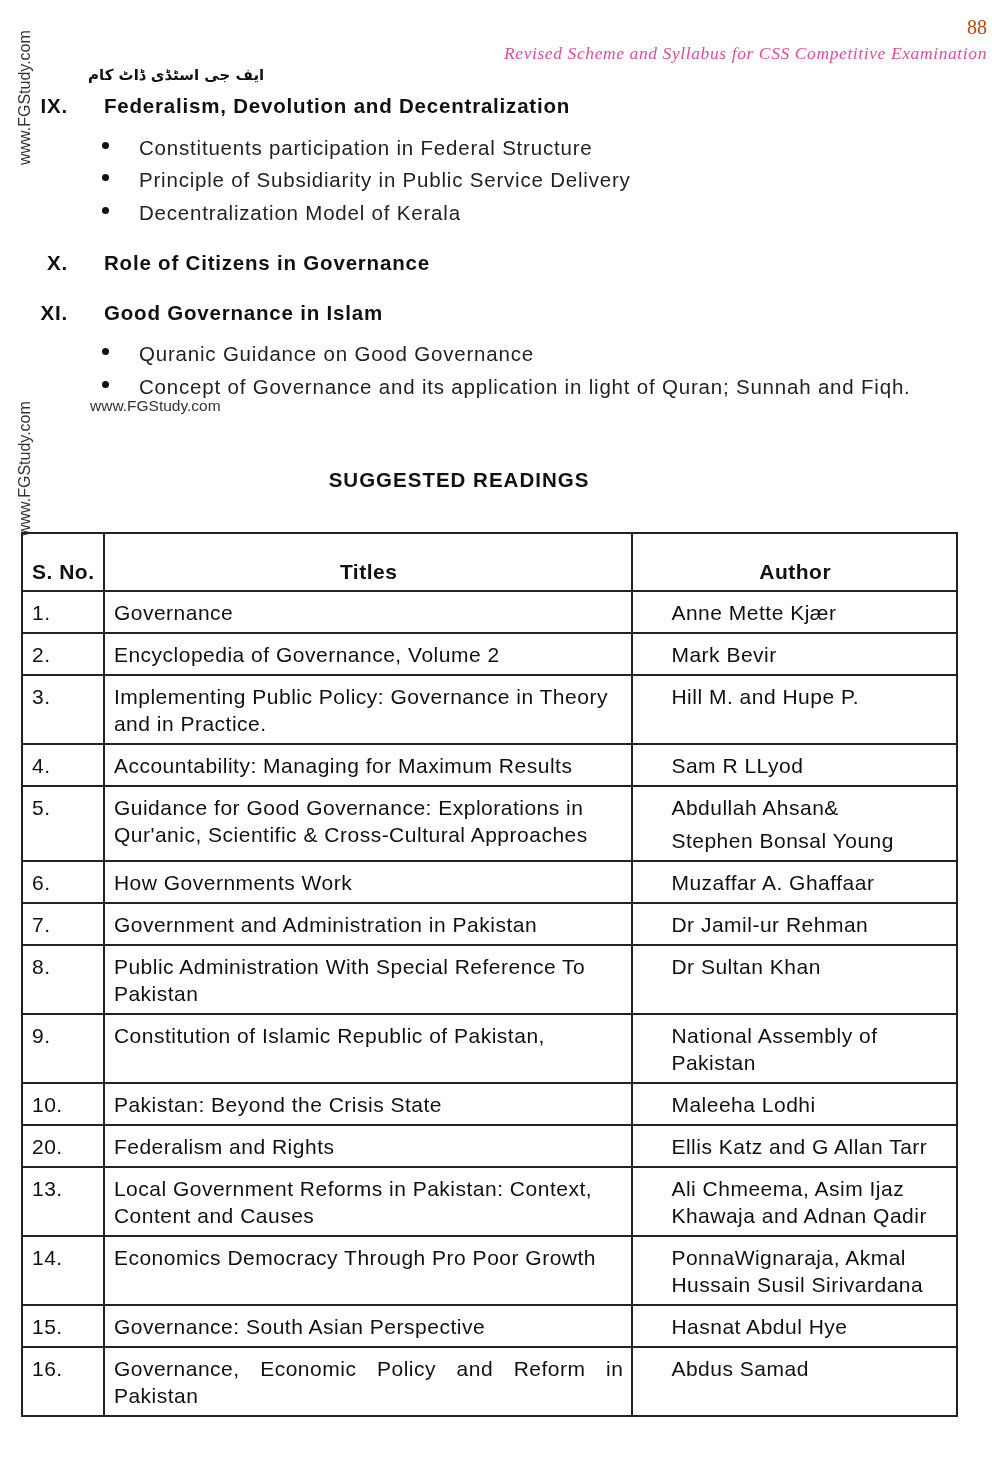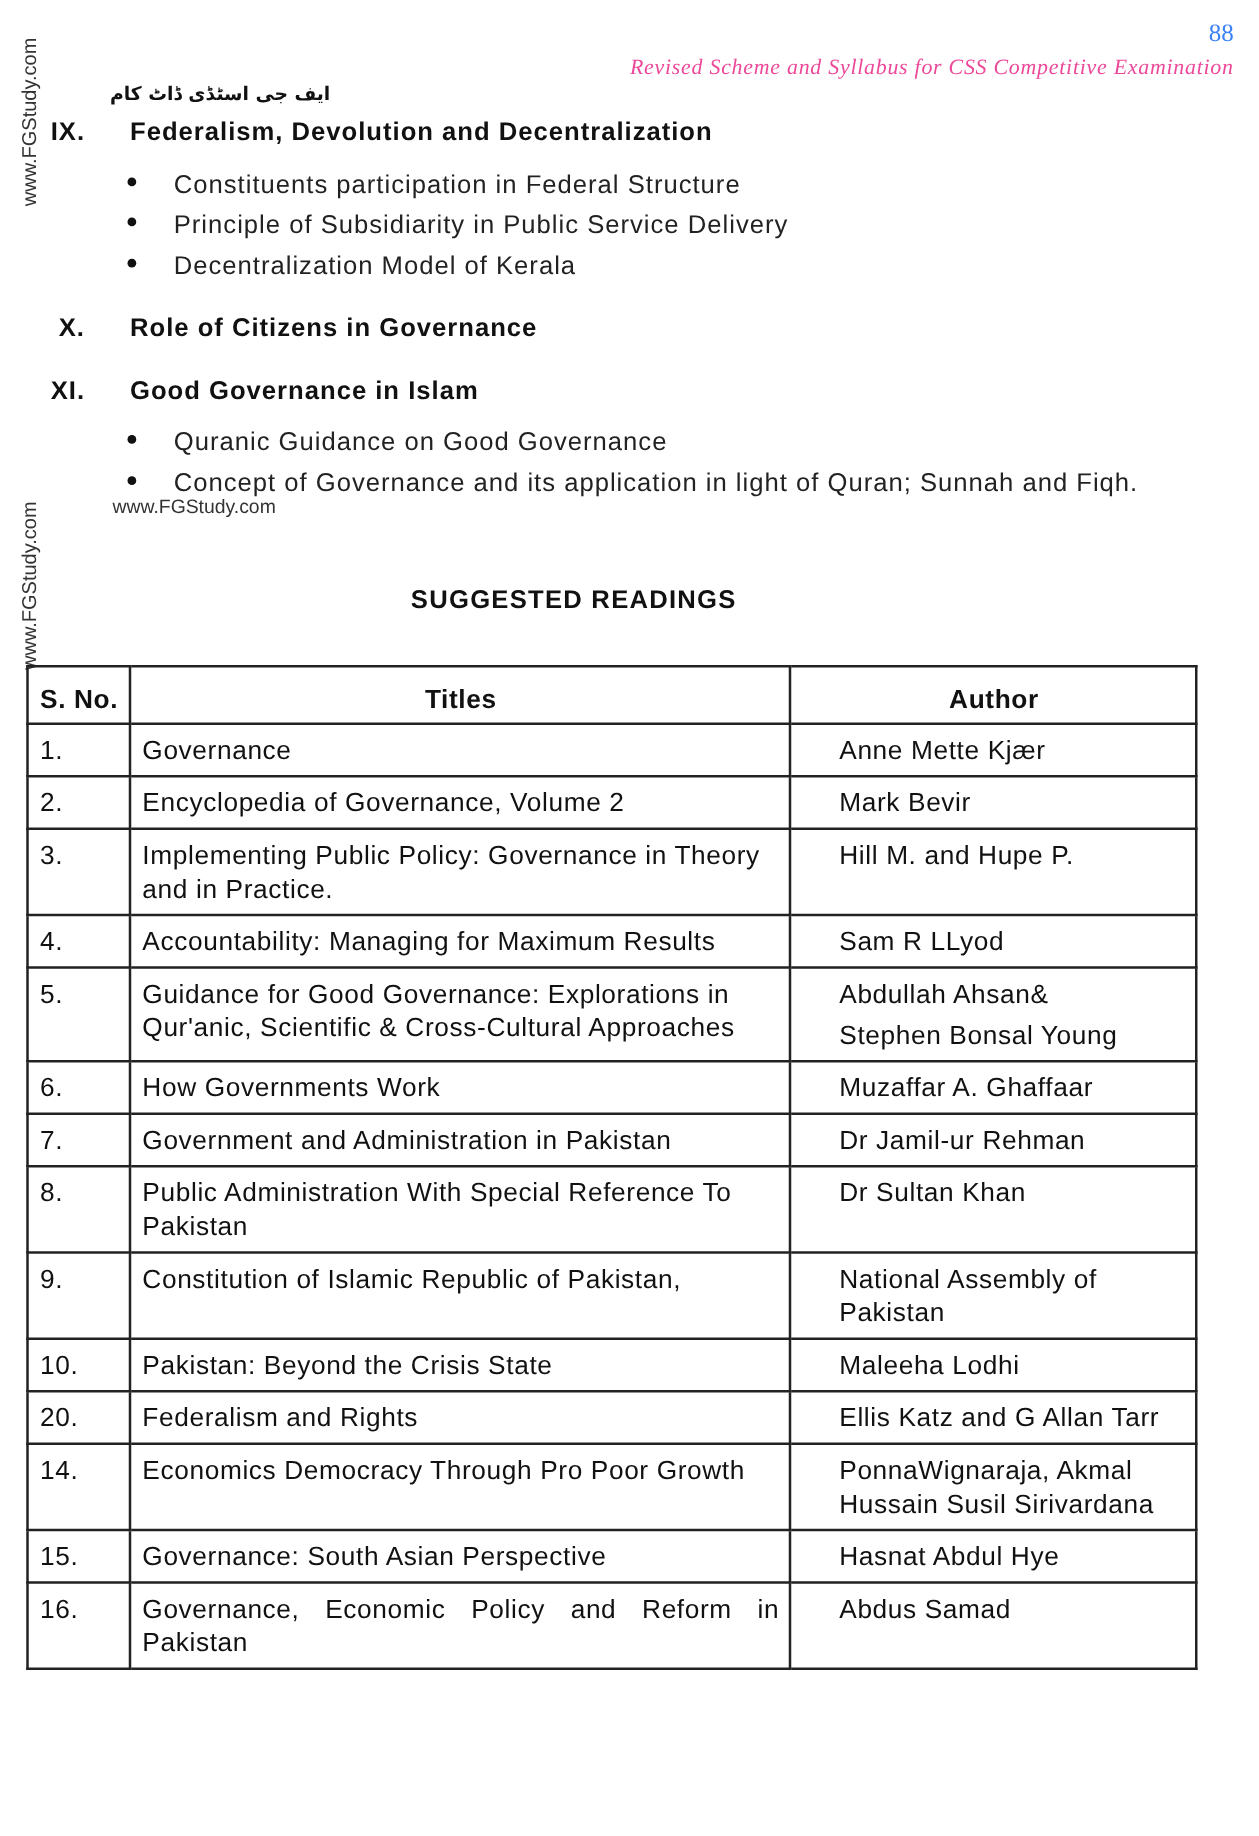--- a/index.html
+++ b/index.html
@@ -2,21 +2,21 @@
 <html><head>
 <meta charset="utf-8">
 <style>
   html, body { margin: 0; padding: 0; background: #ffffff; }
   body {
     width: 1007px; height: 1469px; position: relative; overflow: hidden;
     font-family: "Liberation Sans", sans-serif; color: #111;
   }
   .page-number {
     position: absolute; right: 20px; top: 16px;
-    font-family: "Liberation Serif", serif; font-size: 20px; color: #3b82f6;
+    font-family: "Liberation Serif", serif; font-size: 20px; color: #c2410c;
   }
   .running-header {
     position: absolute; right: 20px; top: 43px;
     font-family: "Liberation Serif", serif; font-style: italic; font-size: 17.5px;
     color: #ec4899; letter-spacing: 0.6px;
   }
   .urdu-watermark {
     position: absolute; left: 88px; top: 66px; font-size: 15px; font-weight: bold;
     font-family: "DejaVu Sans", sans-serif; direction: rtl;
   }
@@ -43,21 +43,21 @@
     position: absolute; left: 0; width: 918px; top: 468px; text-align: center;
     font-weight: bold; font-size: 20.5px; letter-spacing: 1px;
   }
   table.readings {
     position: absolute; left: 21px; top: 532px; width: 937px;
     border-collapse: collapse; font-size: 21px; letter-spacing: 0.5px;
   }
   table.readings th, table.readings td {
     border: 2px solid #222; vertical-align: top; padding: 7px 8px 6px 9px; line-height: 27px;
   }
-  table.readings th { font-weight: bold; text-align: center; padding-top: 12px; padding-bottom: 5px; }
+  table.readings th { font-weight: bold; text-align: center; padding-top: 24px; padding-bottom: 5px; }
   table.readings th.sno { text-align: left; }
   col.c1 { width: 82px; } col.c2 { width: 530px; } col.c3 { width: 325px; }
   td.just { text-align: justify; text-align-last: left; }
   .author-line { display: block; margin-left: 29px; }
   .author-line + .author-line { margin-top: 6px; }
 </style>
 </head>
 <body>
 
 <div class="page-number">88</div>
@@ -191,20 +191,27 @@
         </td>
       </tr>
       <tr>
         <td>20.</td>
         <td>Federalism and Rights</td>
         <td>
           <span class="author-line">Ellis Katz and G Allan Tarr</span>
         </td>
       </tr>
       <tr>
+        <td>13.</td>
+        <td>Local Government Reforms in Pakistan: Context, Content and Causes</td>
+        <td>
+          <span class="author-line">Ali Chmeema, Asim Ijaz Khawaja and Adnan Qadir</span>
+        </td>
+      </tr>
+      <tr>
         <td>14.</td>
         <td>Economics Democracy Through Pro Poor Growth</td>
         <td>
           <span class="author-line">PonnaWignaraja, Akmal Hussain Susil Sirivardana</span>
         </td>
       </tr>
       <tr>
         <td>15.</td>
         <td>Governance: South Asian Perspective</td>
         <td>

